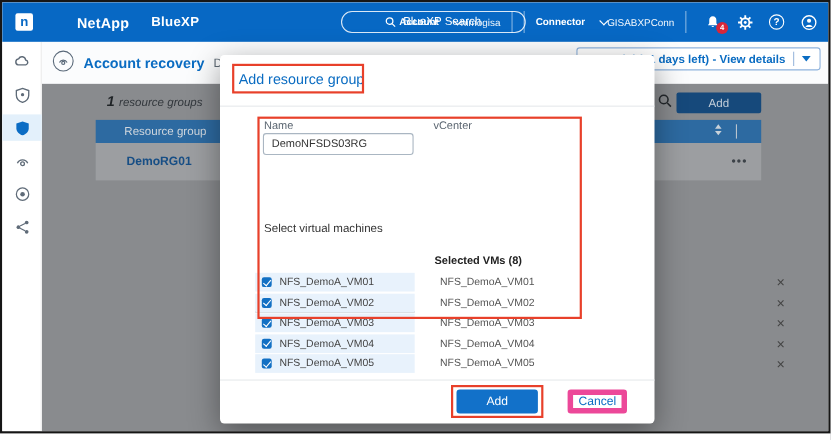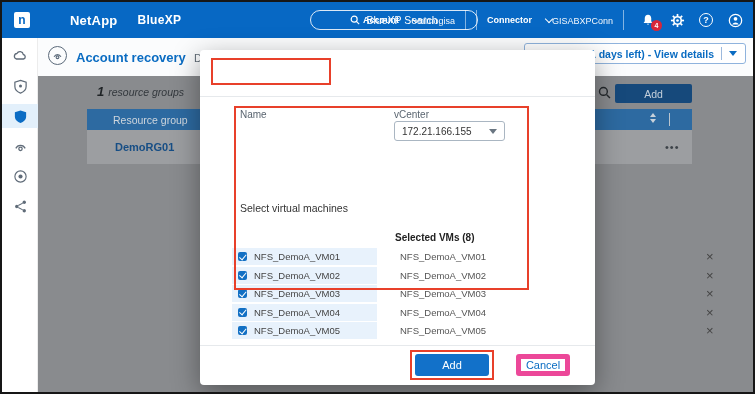--- a/index.html
+++ b/index.html
@@ -235,28 +235,26 @@
       <span class="tbl-hdr-sep"></span>
     </div>
 
     <div class="tbl-row">
       <span class="row-link">DemoRG01</span>
       <span class="row-menu">•••</span>
     </div>
   </div>
 
   <div class="modal">
+    <div class="m-title">Add resource group</div>
     <div class="m-div-top"></div>
 
     <label class="fld-label" style="left:40px; top:59px;">Name</label>
+    <input class="fld-input" style="left: 39px; top: 71px; width: 137px;" value="DemoNFSDS03RG">
     <label class="fld-label" style="left:194px; top:59px;">vCenter</label>
-    <div class="fld-select" style="left:194px; top:71px; width:111px;">
-      <span>172.21.166.155</span>
-      <span class="caret-down"></span>
-    </div>
 
     <div class="m-section-label">Select virtual machines</div>
 
     <div class="vm-search">
       <svg width="10" height="10" viewBox="0 0 12 12">
           <circle cx="5" cy="5" r="3.6" fill="none" stroke="#2e77c0" stroke-width="1.5"></circle>
           <line x1="8" y1="8" x2="11" y2="11" stroke="#2e77c0" stroke-width="1.5"></line>
         </svg>
       <span class="txt">NFS_DemoA</span>
     </div>

